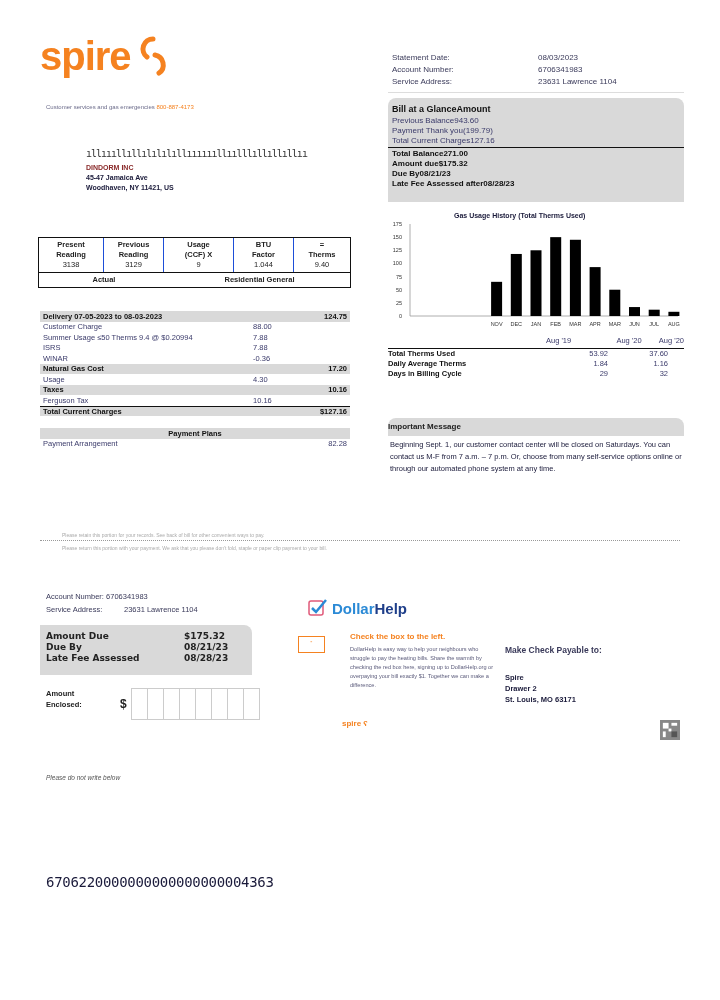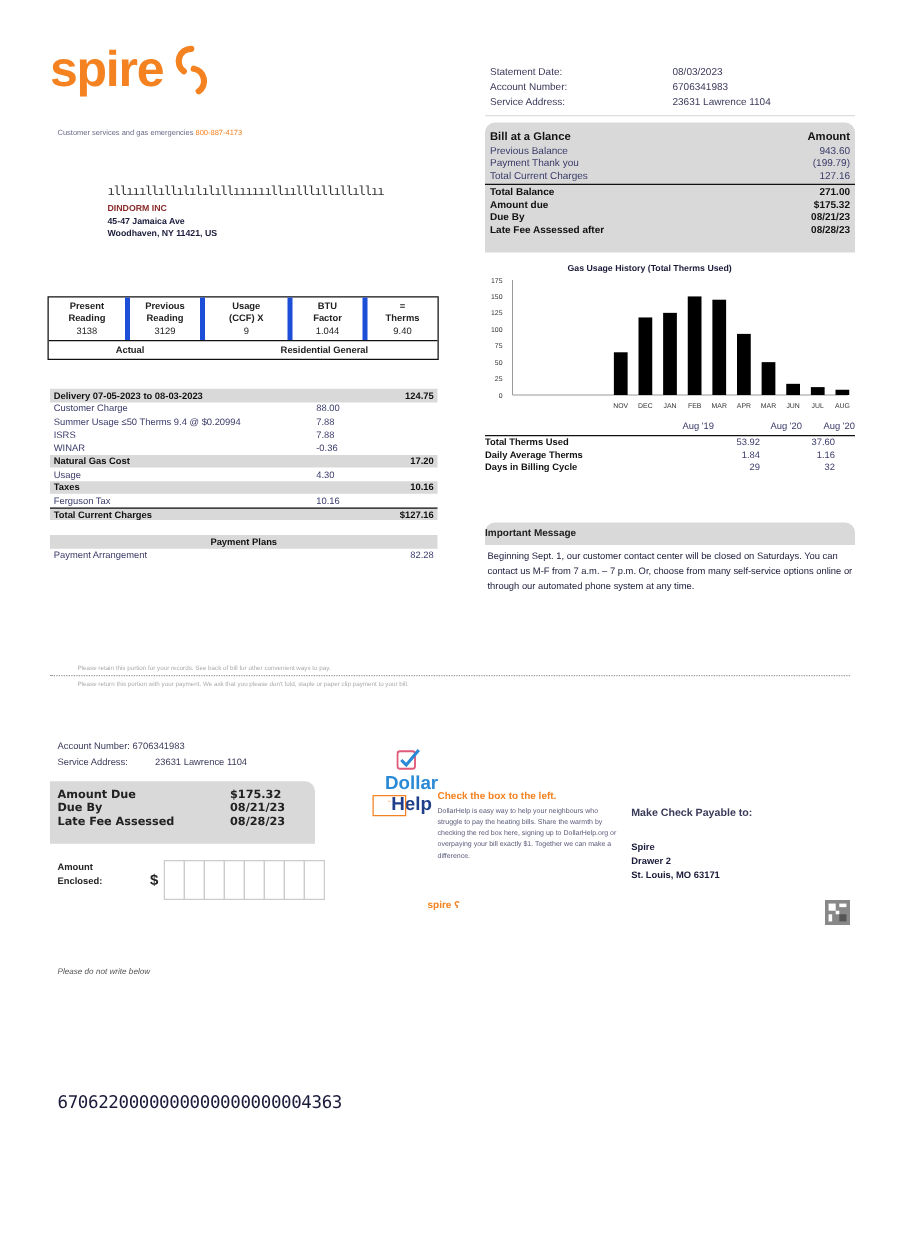--- a/index.html
+++ b/index.html
@@ -7,30 +7,30 @@
   .abs { position: absolute; }
   .logo { left: 40px; top: 34px; color: #f58220; font-weight: bold; font-size: 40px; letter-spacing: -1px; display: flex; align-items: center; }
   .logo svg { margin-left: 8px; }
   .cs-line { left: 46px; top: 104px; font-size: 6px; color: #6b6b8a; }
   .cs-line .phone { color: #f58220; }
   .stmt { left: 392px; top: 52px; font-size: 8px; color: #3a3a5a; line-height: 12px; }
   .stmt .row { display: flex; }
   .stmt .lab { width: 146px; }
   .sep { left: 388px; top: 92px; width: 296px; height: 1px; background: #ddd; }
   .glance { left: 388px; top: 98px; width: 296px; height: 104px; background: #d9d9d9; border-radius: 8px 8px 0 0; font-size: 8px; padding: 4px 4px; }
-  .glance .r { display: flex; justify-content: space-between; line-height: 10px; gap: 20px; }
+  .glance .r { display: flex; justify-content: flex-start; line-height: 10px; }
   .glance .hdr { font-weight: bold; font-size: 9px; line-height: 14px; color: #111; }
   .glance .lt { color: #3a3a6a; }
   .glance .bd { font-weight: bold; color: #111; }
   .glance .line { border-top: 1.5px solid #111; margin: 1px -4px; }
   .barcode { left: 86px; top: 148px; font-family: "DejaVu Sans Mono", monospace; font-size: 10px; letter-spacing: -1px; color: #333; }
   .addr { left: 86px; top: 163px; font-size: 7px; font-weight: bold; line-height: 10px; color: #1a1a3a; }
   .meter { left: 38px; top: 237px; width: 313px; border: 1.5px solid #111; font-size: 7.5px; font-weight: bold; }
   .meter .cols { display: flex; }
-  .meter .c { border-right: 4px solid #1d4ed8; text-align: center; padding: 2px 0; line-height: 10px; }
+  .meter .c { border-right: 1px solid #1d4ed8; text-align: center; padding: 2px 0; line-height: 10px; }
   .meter .c:last-child { border-right: none; }
   .meter .foot { border-top: 1px solid #111; display: flex; padding: 2px 0; line-height: 10px; }
   .charges { left: 40px; top: 311px; width: 310px; font-size: 7.5px; }
   .charges .r { display: flex; height: 10.5px; align-items: center; padding: 0 3px; }
   .charges .r .l { width: 210px; }
   .charges .r .m { width: 60px; }
   .charges .r .rt { flex: 1; text-align: right; }
   .charges .g { background: #d9d9d9; font-weight: bold; color: #111; }
   .charges .n { color: #3a3a6a; }
   .charges .tot { border-top: 1.5px solid #111; }
@@ -48,21 +48,21 @@
   .retain { left: 62px; font-size: 5px; color: #aaa; }
   .dots { left: 40px; top: 540px; width: 640px; border-top: 1.5px dotted #999; }
   .stub-acct { left: 46px; top: 590px; font-size: 7.5px; color: #3a3a5a; line-height: 13px; }
   .stub-box { left: 40px; top: 625px; width: 212px; height: 50px; background: #d9d9d9; border-radius: 0 8px 0 0; font-size: 9px; font-weight: bold; padding: 6px 6px; font-family: "DejaVu Sans", sans-serif; }
   .stub-box .r { display: flex; line-height: 11px; }
   .stub-box .l { width: 138px; }
   .enclosed { left: 46px; top: 688px; font-size: 7.5px; font-weight: bold; line-height: 11px; }
   .dollar { left: 120px; top: 697px; font-size: 12px; font-weight: bold; }
   .boxes { left: 131px; top: 688px; display: flex; }
   .boxes div { width: 17px; height: 32px; border: 1px solid #ccc; margin-right: -1px; }
-  .dh-logo { left: 308px; top: 598px; display: flex; align-items: center; font-size: 15px; font-weight: bold; color: #2b8ad6; flex-direction: column; }
+  .dh-logo { left: 308px; top: 598px; display: flex; align-items: center; font-size: 15px; font-weight: bold; color: #2b8ad6; }
   .dh-logo .help { color: #1f3f8a; }
   .dh-box { left: 298px; top: 636px; width: 27px; height: 17px; border: 1.5px solid #f58220; font-size: 5px; color: #f58220; text-align: center; line-height: 12px; }
   .dh-title { left: 350px; top: 632px; font-size: 8px; font-weight: bold; color: #f58220; }
   .dh-text { left: 298px; top: 645px; width: 200px; font-size: 5.6px; line-height: 9px; color: #5a5a7a; }
   .dh-spire { left: 342px; top: 719px; font-size: 8px; font-weight: bold; color: #f58220; }
   .payable { left: 505px; top: 645px; font-size: 8.5px; font-weight: bold; color: #3a3a5a; }
   .payaddr { left: 505px; top: 672px; font-size: 7.5px; font-weight: bold; line-height: 11px; color: #1a1a3a; }
   .qr { left: 660px; top: 720px; width: 20px; height: 20px; }
   .donot { left: 46px; top: 774px; font-size: 6.5px; font-style: italic; color: #555; }
   .micr { left: 46px; top: 874px; font-family: "DejaVu Sans Mono", monospace; font-size: 14px; font-weight: normal; color: #1a1a3a; letter-spacing: -0.3px; }

